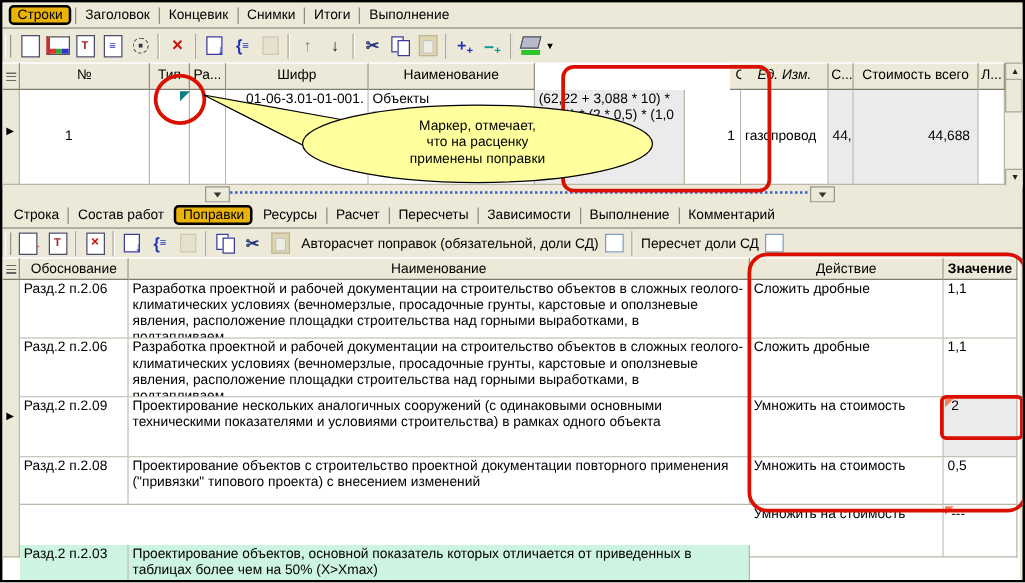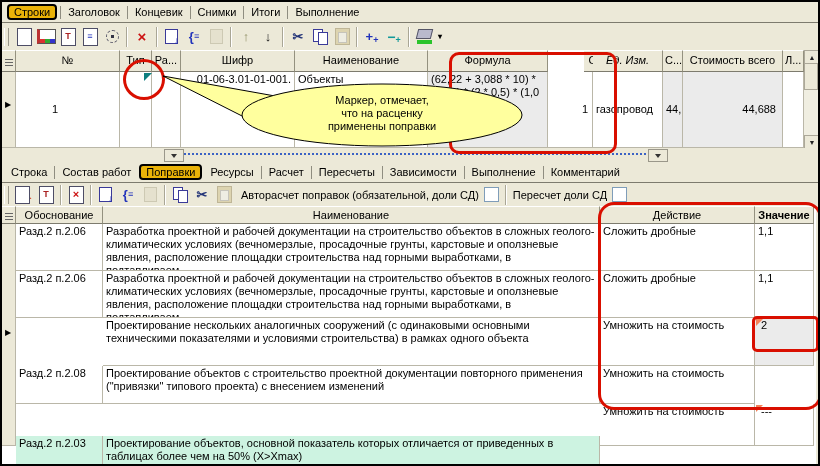--- a/index.html
+++ b/index.html
@@ -146,21 +146,20 @@
   </div>
 
   <div class="abs" style="left:0;top:48px;width:816px;height:98px;background:#fff;"></div>
 
   <div class="hcell" style="left:0;top:48px;width:14px;padding-top:6px;"><span class="i-rows" style="display:inline-block;"></span></div>
   <div class="hcell" style="left:14px;top:48px;width:104px;">№</div>
   <div class="hcell" style="left:118px;top:48px;width:32px;">Тип</div>
   <div class="hcell" style="left:150px;top:48px;width:29px;">Ра...</div>
   <div class="hcell" style="left:179px;top:48px;width:114px;">Шифр</div>
   <div class="hcell" style="left:293px;top:48px;width:133px;">Наименование</div>
-  <div class="hcell" style="left:426px;top:48px;width:120px;">Формула</div>
   <div class="hcell" style="left:546px;top:48px;width:45px;margin-left:36px;">Объем</div>
   <div class="hcell" style="left:591px;top:48px;width:70px;font-style:italic;">Ед. Изм.</div>
   <div class="hcell" style="left:661px;top:48px;width:20px;">С...</div>
   <div class="hcell" style="left:681px;top:48px;width:100px;">Стоимость всего</div>
   <div class="hcell" style="left:781px;top:48px;width:21px;">Л...</div>
 
   <div class="cell" style="left:0;top:70px;width:14px;height:76px;background:#ece9d8;"></div>
   <span class="arrowmark" style="left:3px;top:98px;">▶</span>
   <div class="cell vcent" style="left:14px;top:70px;width:104px;height:76px;padding-left:36px;">1</div>
   <div class="cell" style="left:118px;top:70px;width:32px;height:76px;"></div>
@@ -268,30 +267,32 @@
   <div class="cell" style="left:14px;top:222px;width:87px;height:47px;">Разд.2 п.2.06</div>
   <div class="cell" style="left:101px;top:222px;width:497px;height:47px;">Разработка проектной и рабочей документации на строительство объектов в сложных геолого-климатических условиях (вечномерзлые, просадочные грунты, карстовые и оползневые явления, расположение площадки строительства над горными выработками, в подтапливаем...</div>
   <div class="cell" style="left:598px;top:222px;width:155px;height:47px;">Сложить дробные</div>
   <div class="cell" style="left:753px;top:222px;width:59px;height:47px;">1,1</div>
 
   <div class="cell" style="left:14px;top:269px;width:87px;height:47px;">Разд.2 п.2.06</div>
   <div class="cell" style="left:101px;top:269px;width:497px;height:47px;">Разработка проектной и рабочей документации на строительство объектов в сложных геолого-климатических условиях (вечномерзлые, просадочные грунты, карстовые и оползневые явления, расположение площадки строительства над горными выработками, в подтапливаем...</div>
   <div class="cell" style="left:598px;top:269px;width:155px;height:47px;">Сложить дробные</div>
   <div class="cell" style="left:753px;top:269px;width:59px;height:47px;">1,1</div>
 
+  <div class="cell" style="left:14px;top:316px;width:87px;height:48px;">Разд.2 п.2.09</div>
   <div class="cell" style="left:101px;top:316px;width:497px;height:48px;">Проектирование нескольких аналогичных сооружений (с одинаковыми основными техническими показателями и условиями строительства) в рамках одного объекта</div>
   <div class="cell" style="left:598px;top:316px;width:155px;height:48px;">Умножить на стоимость</div>
   <div class="cell cgray" style="left:753px;top:316px;width:59px;height:48px;padding-left:6px;">
     <span class="flag"></span>
     <span>2</span>
   </div>
 
   <div class="cell" style="left:14px;top:364px;width:87px;height:38px;">Разд.2 п.2.08</div>
   <div class="cell" style="left:101px;top:364px;width:497px;height:38px;">Проектирование объектов с строительство проектной документации повторного применения ("привязки" типового проекта) с внесением изменений</div>
   <div class="cell" style="left:598px;top:364px;width:155px;height:38px;">Умножить на стоимость</div>
+  <div class="cell" style="left:753px;top:364px;width:59px;height:38px;">0,5</div>
 
   <div class="cell mint" style="left:14px;top:402px;width:87px;height:42px;">Разд.2 п.2.03</div>
   <div class="cell mint" style="left:101px;top:402px;width:497px;height:42px;">Проектирование объектов, основной показатель которых отличается от приведенных в таблицах более чем на 50% (X&gt;Xmax)</div>
   <div class="cell" style="left:598px;top:402px;width:155px;height:42px;">Умножить на стоимость</div>
   <div class="cell" style="left:753px;top:402px;width:59px;height:42px;padding-left:6px;">
     <span class="flag"></span>
     <span>---</span>
   </div>
 
   <div class="redbox" style="left:121px;top:57px;width:36px;height:35px;border-radius:50%;"></div>

